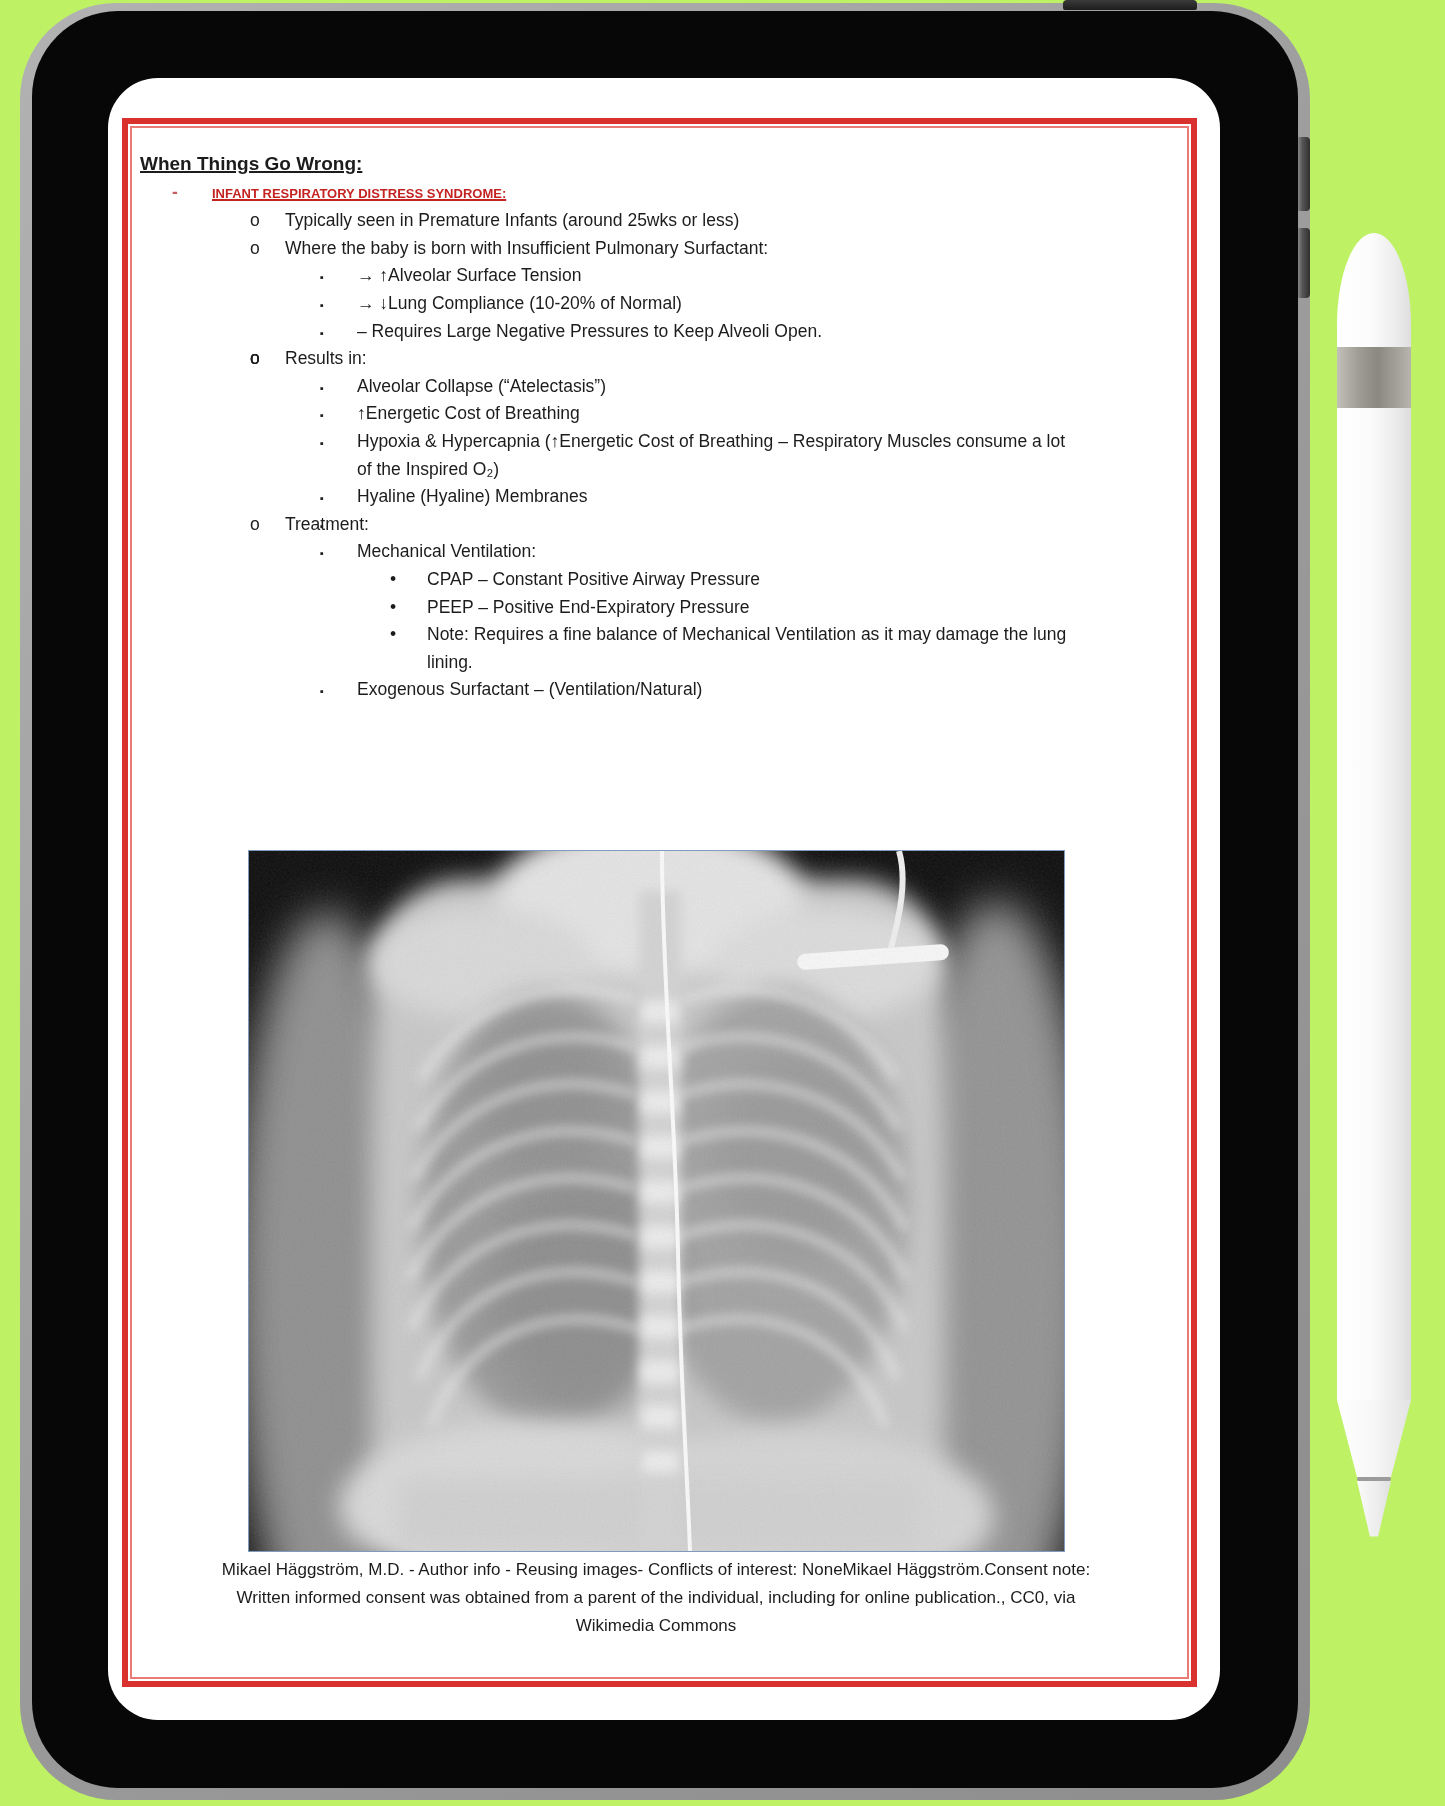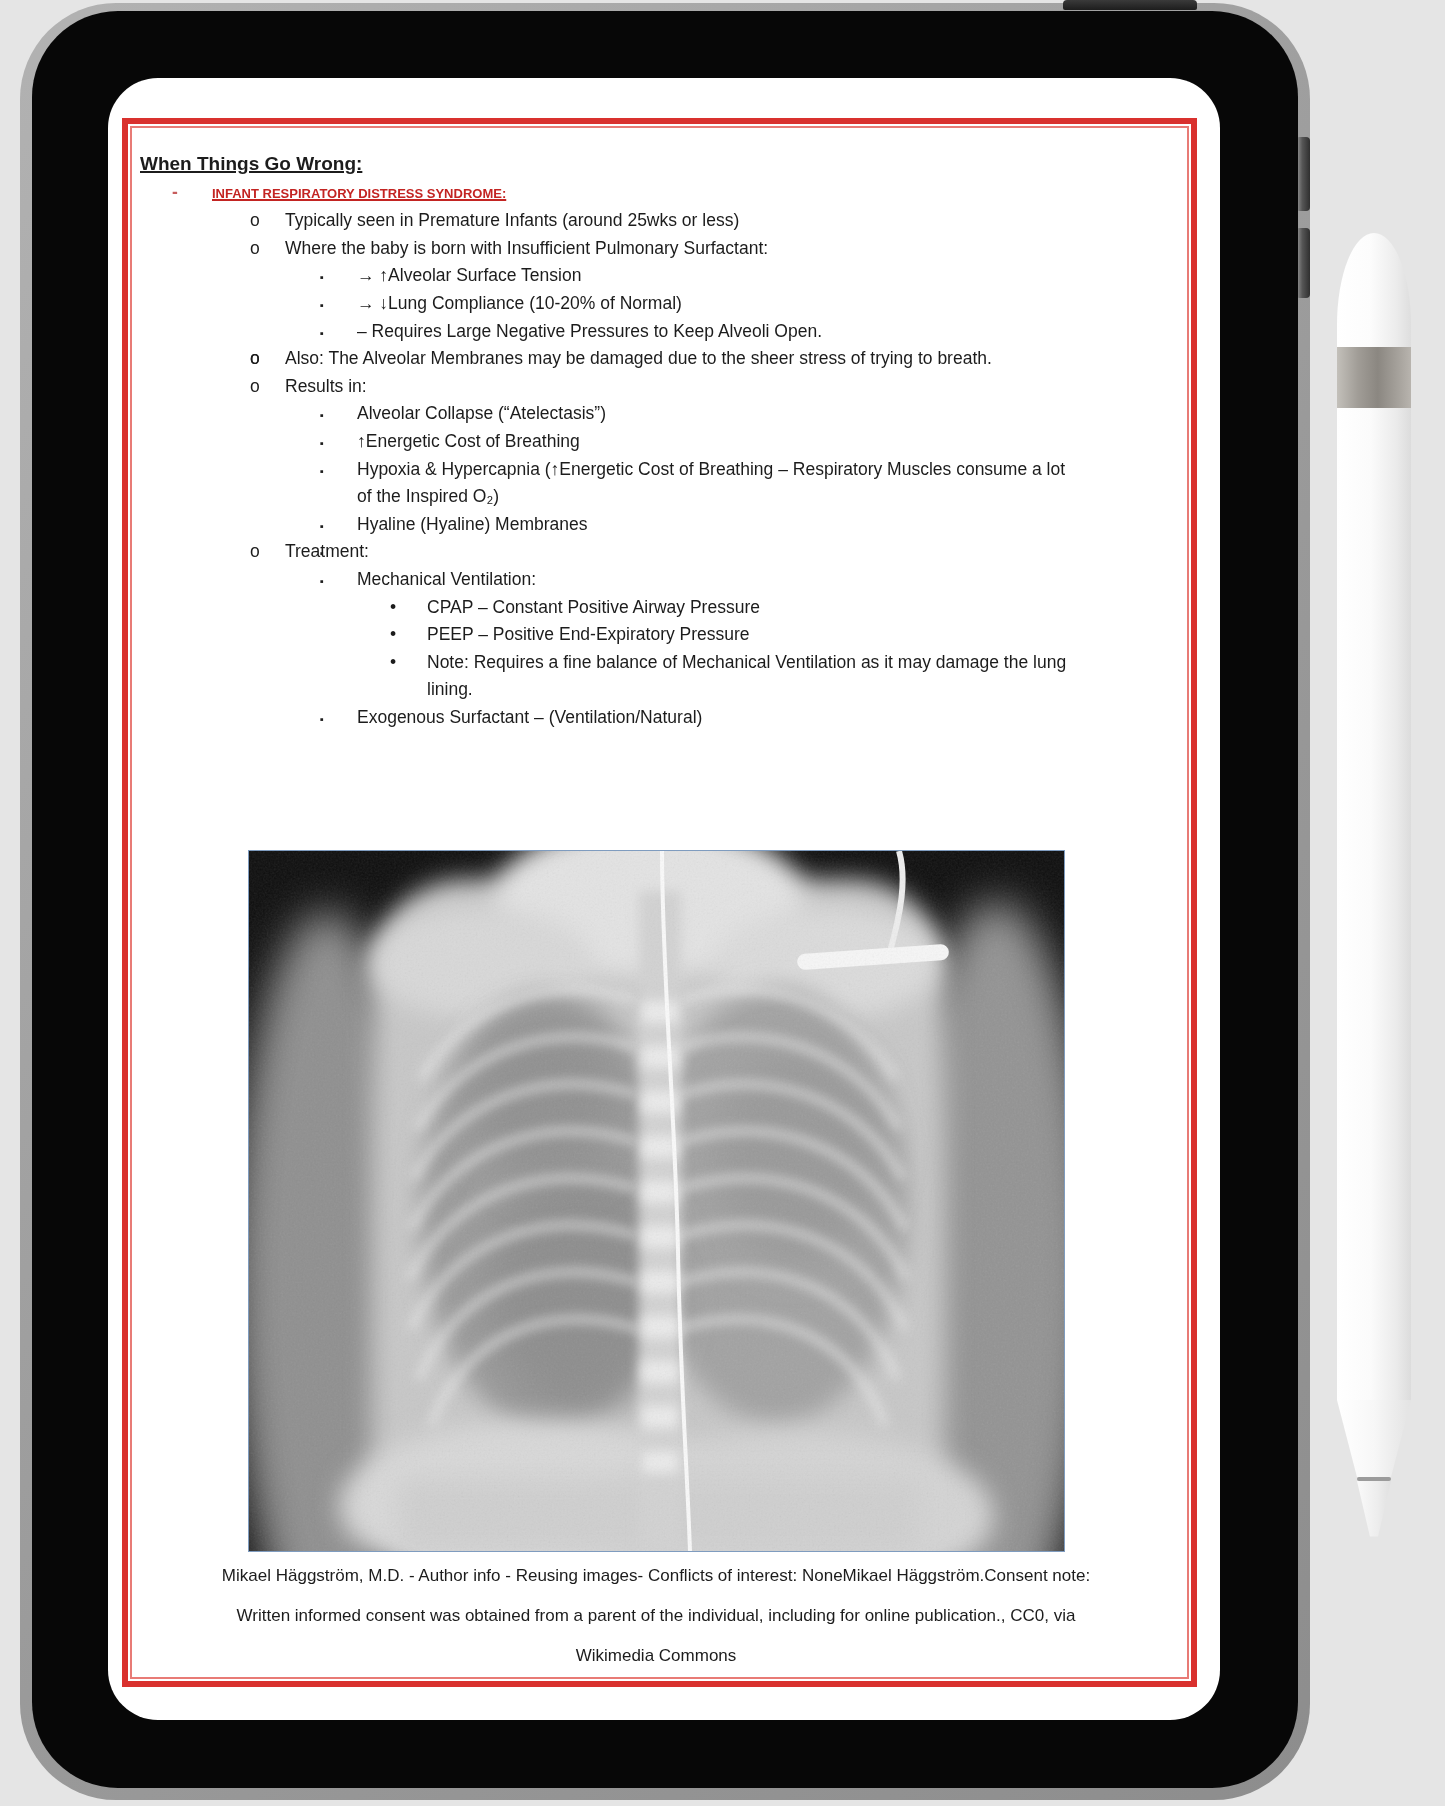--- a/index.html
+++ b/index.html
@@ -1,19 +1,19 @@
 <!DOCTYPE html>
 <html><head>
 <meta charset="utf-8">
 <style>
   html,body { margin:0; padding:0; background:#ffffff; }
   .stage {
     position:relative; width:1445px; height:1806px;
     font-family:"Liberation Sans","DejaVu Sans",sans-serif;
-    overflow:hidden; background:#e5e5e5;
+    overflow:hidden; background:#bef264;
   }
   
   .tablet-frame {
     position:absolute; left:20px; top:3px; width:1290px; height:1797px;
     background:linear-gradient(135deg,#b2b2b2,#9a9a9a 55%,#8d8d8d);
     border-radius:96px;
   }
   .tablet-bezel {
     position:absolute; left:32px; top:11px; width:1266px; height:1777px;
     background:#070707; border-radius:86px;
@@ -66,21 +66,21 @@
   
   .xray {
     position:absolute; left:248px; top:850px; width:815px; height:700px;
     border:1px solid #7f9cbf; background:#0d0d0d; overflow:hidden;
   }
   .xray svg { display:block; width:100%; height:100%; }
 
   
   .caption {
     position:absolute; left:140px; top:1556px; width:1032px;
-    text-align:center; font-size:17px; line-height:40px; color:#1c1c1c;
+    text-align:center; font-size:17px; line-height:28px; color:#1c1c1c;
     white-space:pre-line;
   }
 
   
   .pencil { position:absolute; left:1337px; top:233px; width:74px; height:1307px; }
   .pencil-cap {
     position:absolute; left:0; top:0; width:74px; height:114px;
     background:linear-gradient(90deg,#ffffff 0%,#fcfcfc 45%,#ececec 80%,#dedede 100%);
     border-radius:37px 37px 0 0 / 92px 92px 0 0;
   }
@@ -123,21 +123,21 @@
 
   <div class="doc">
     <div class="doc-line h1"><span class="txt">When Things Go Wrong:</span></div>
     <div class="doc-line lv1"><span class="mk">-</span><span class="txt">INFANT RESPIRATORY DISTRESS SYNDROME:</span></div>
     <div class="doc-line lv2"><span class="mk">o</span><span class="txt">Typically seen in Premature Infants (around 25wks or less)</span></div>
     <div class="doc-line lv2 bold"><span class="mk">o</span><span class="txt">Where the baby is born with Insufficient Pulmonary Surfactant:</span></div>
     <div class="doc-line lv3"><span class="mk">▪</span><span class="txt">→ ↑Alveolar Surface Tension</span></div>
     <div class="doc-line lv3"><span class="mk">▪</span><span class="txt">→ ↓Lung Compliance (10-20% of Normal)</span></div>
     <div class="doc-line lv3"><span class="mk">▪</span><span class="txt">– Requires Large Negative Pressures to Keep Alveoli Open.</span></div>
     <div class="doc-line lv2"><span class="mk">o</span></div>
-    <div class="doc-line lv2"><span class="mk">o</span><span class="txt">Also: The Alveolar Membranes may be damaged due to the sheer stress of trying to breath.</span></div>
+    <div class="doc-line lv2"><span class="mk">o</span></div>
     <div class="doc-line lv2 bold"><span class="mk">o</span><span class="txt">Results in:</span></div>
     <div class="doc-line lv3"><span class="mk">▪</span><span class="txt">Alveolar Collapse (“Atelectasis”)</span></div>
     <div class="doc-line lv3"><span class="mk">▪</span><span class="txt">↑Energetic Cost of Breathing</span></div>
     <div class="doc-line lv3"><span class="mk">▪</span><span class="txt">Hypoxia &amp; Hypercapnia (↑Energetic Cost of Breathing – Respiratory Muscles consume a lot
 of the Inspired O₂)</span></div>
     <div class="doc-line lv3"><span class="mk">▪</span><span class="txt">Hyaline (Hyaline) Membranes</span></div>
     <div class="doc-line lv3"><span class="mk">▪</span></div>
     <div class="doc-line lv2 bold"><span class="mk">o</span><span class="txt">Treatment:</span></div>
     <div class="doc-line lv3"><span class="mk">▪</span><span class="txt">Mechanical Ventilation:</span></div>
     <div class="doc-line lv4"><span class="mk">•</span><span class="txt">CPAP – Constant Positive Airway Pressure</span></div>

